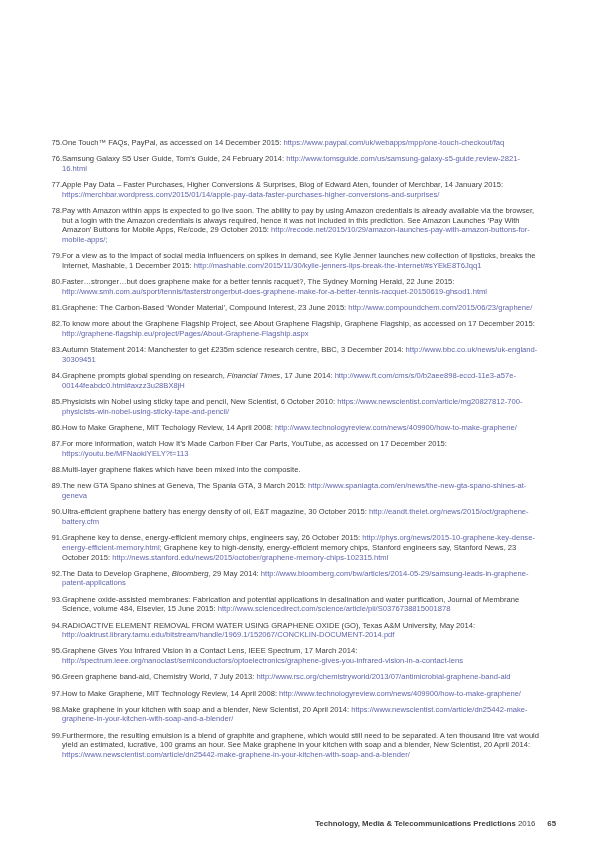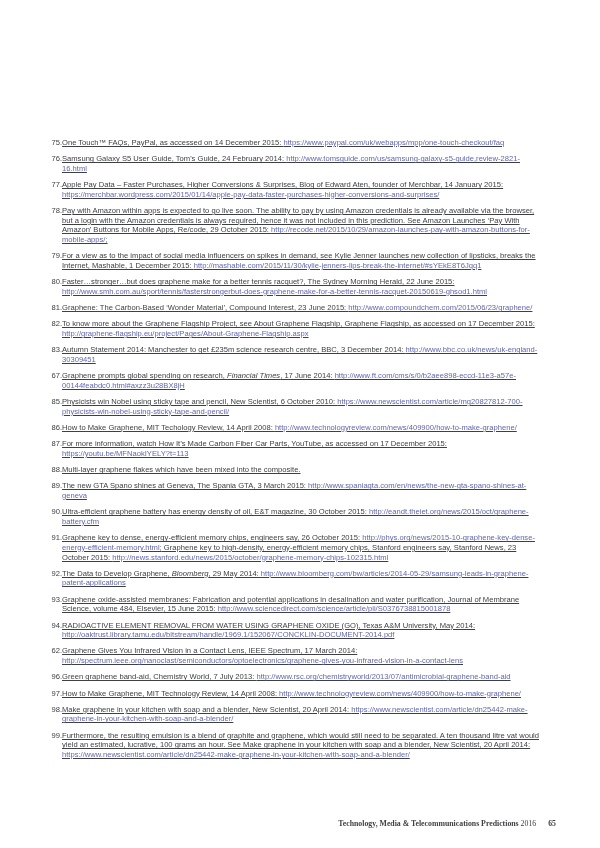--- a/index.html
+++ b/index.html
@@ -24,32 +24,30 @@
     color: #3f4044;
   }
   .ref-num {
     flex: none;
     width: 24px;
     text-align: right;
   }
   .ref-body {
     flex: 1;
     overflow-wrap: break-word;
-    text-decoration: underline;
   }
   .link { color: #6066ad; }
   .italic { font-style: italic; }
   .footer {
     position: absolute;
     top: 819px;
     right: 44px;
     font-size: 7.8px;
     color: #3f4044;
     white-space: nowrap;
-    font-family: Liberation Serif, serif;
   }
   .b { font-weight: bold; }
   .pagenum { margin-left: 12px; }
 </style>
 </head>
 <body>
 
 <main>
   <div class="refs" id="refs">
       <div class="ref">
@@ -82,21 +80,21 @@
       </div>
       <div class="ref">
         <span class="ref-num">82.</span>
         <span class="ref-body"><span>To know more about the Graphene Flagship Project, see About Graphene Flagship, Graphene Flagship, as accessed on 17 December 2015: </span><span class="link">http://graphene-flagship.eu/project/Pages/About-Graphene-Flagship.aspx</span></span>
       </div>
       <div class="ref">
         <span class="ref-num">83.</span>
         <span class="ref-body"><span>Autumn Statement 2014: Manchester to get £235m science research centre, BBC, 3 December 2014: </span><span class="link">http://www.bbc.co.uk/news/uk-england-30309451</span></span>
       </div>
       <div class="ref">
-        <span class="ref-num">67.</span>
+        <span class="ref-num">84.</span>
         <span class="ref-body"><span>Graphene prompts global spending on research, </span><span class="italic">Financial Times</span><span>, 17 June 2014: </span><span class="link">http://www.ft.com/cms/s/0/b2aee898-eccd-11e3-a57e-00144feabdc0.html#axzz3u28BX8jH</span></span>
       </div>
       <div class="ref">
         <span class="ref-num">85.</span>
         <span class="ref-body"><span>Physicists win Nobel using sticky tape and pencil, New Scientist, 6 October 2010: </span><span class="link">https://www.newscientist.com/article/mg20827812-700-physicists-win-nobel-using-sticky-tape-and-pencil/</span></span>
       </div>
       <div class="ref">
         <span class="ref-num">86.</span>
         <span class="ref-body"><span>How to Make Graphene, MIT Techology Review, 14 April 2008: </span><span class="link">http://www.technologyreview.com/news/409900/how-to-make-graphene/</span></span>
       </div>
@@ -126,21 +124,21 @@
       </div>
       <div class="ref">
         <span class="ref-num">93.</span>
         <span class="ref-body"><span>Graphene oxide-assisted membranes: Fabrication and potential applications in desalination and water purification, Journal of Membrane Science, volume 484, Elsevier, 15 June 2015: </span><span class="link">http://www.sciencedirect.com/science/article/pii/S0376738815001878</span></span>
       </div>
       <div class="ref">
         <span class="ref-num">94.</span>
         <span class="ref-body"><span>RADIOACTIVE ELEMENT REMOVAL FROM WATER USING GRAPHENE OXIDE (GO), Texas A&amp;M University, May 2014: </span><span class="link">http://oaktrust.library.tamu.edu/bitstream/handle/1969.1/152067/CONCKLIN-DOCUMENT-2014.pdf</span></span>
       </div>
       <div class="ref">
-        <span class="ref-num">62.</span>
+        <span class="ref-num">95.</span>
         <span class="ref-body"><span>Graphene Gives You Infrared Vision in a Contact Lens, IEEE Spectrum, 17 March 2014: </span><span class="link">http://spectrum.ieee.org/nanoclast/semiconductors/optoelectronics/graphene-gives-you-infrared-vision-in-a-contact-lens</span></span>
       </div>
       <div class="ref">
         <span class="ref-num">96.</span>
         <span class="ref-body"><span>Green graphene band-aid, Chemistry World, 7 July 2013: </span><span class="link">http://www.rsc.org/chemistryworld/2013/07/antimicrobial-graphene-band-aid</span></span>
       </div>
       <div class="ref">
         <span class="ref-num">97.</span>
         <span class="ref-body"><span>How to Make Graphene, MIT Technology Review, 14 April 2008: </span><span class="link">http://www.technologyreview.com/news/409900/how-to-make-graphene/</span></span>
       </div>

